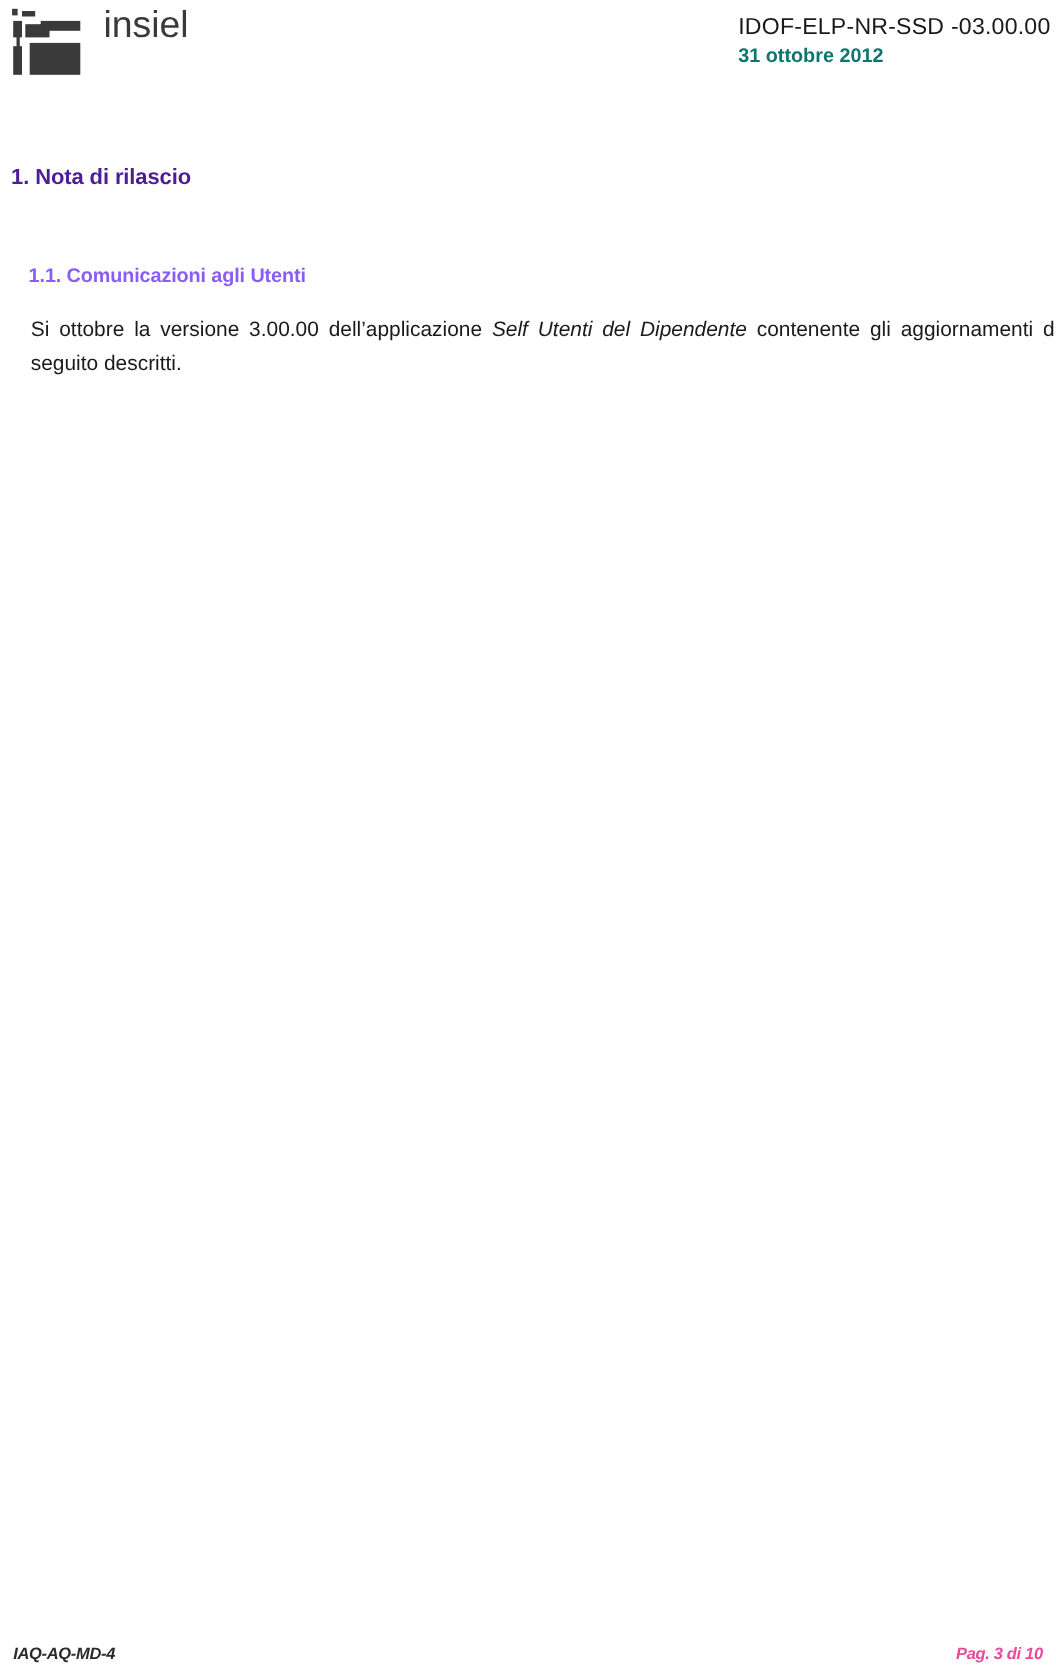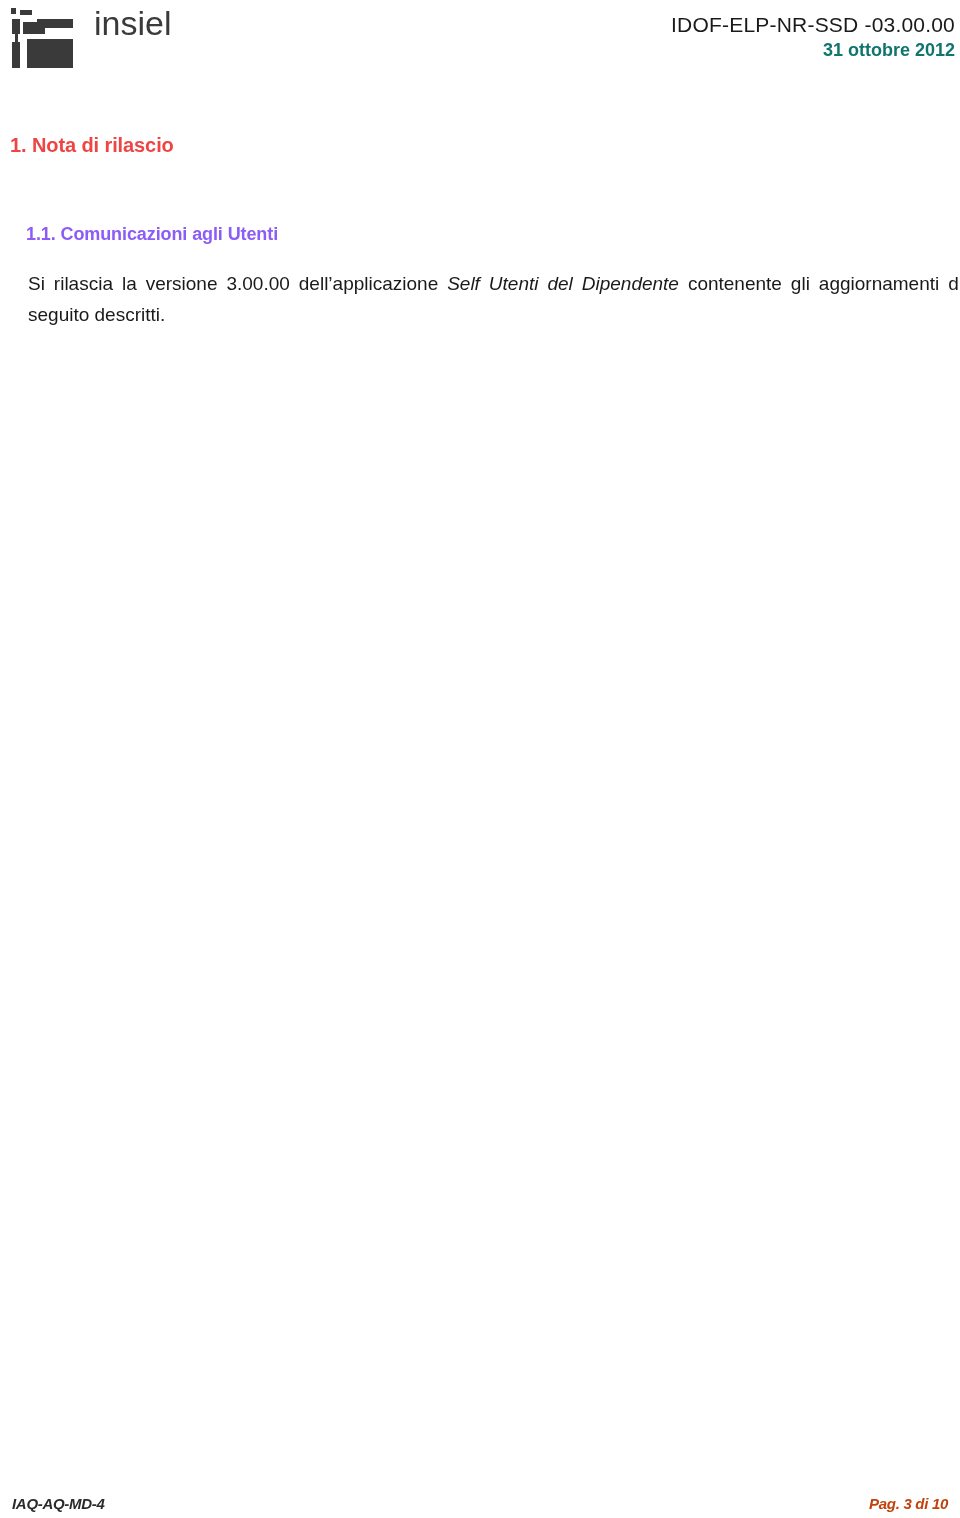--- a/index.html
+++ b/index.html
@@ -69,21 +69,20 @@
     color: #3a3a3a;
     letter-spacing: 0px;
     margin-left: 14px;
     margin-bottom: 1px;
   }
 
   .doc-ref {
     position: absolute;
     right: 5px;
     top: 12px;
-    text-align: right;
     font-family: "Liberation Sans", sans-serif;
   }
   .doc-ref .doc-code {
     font-size: 21px;
     line-height: 26px;
     color: #1a1a1a;
     letter-spacing: 0.2px;
     white-space: nowrap;
   }
   .doc-ref .doc-date {
@@ -99,22 +98,22 @@
     position: absolute;
     left: 0;
     top: 132px;
     width: 960px;
   }
 
   .h1 {
     font-size: 20px;
     line-height: 26px;
     font-weight: bold;
-    color: #ef4444;
-    margin: 0 0 0 10px;
+    color: #4c1d95;
+    margin: 16px 0 0 10px;
     letter-spacing: -0.1px;
   }
 
   .h2 {
     font-size: 18px;
     line-height: 24px;
     font-weight: bold;
     color: #8b5cf6;
     margin: 64px 0 0 26px;
     letter-spacing: -0.1px;
@@ -152,21 +151,21 @@
     letter-spacing: -0.3px;
     font-family: "Liberation Sans", sans-serif;
   }
   .footer .f-right {
     position: absolute;
     right: 12px;
     bottom: 0;
     font-size: 15px;
     font-style: italic;
     font-weight: bold;
-    color: #c2410c;
+    color: #ec4899;
     letter-spacing: -0.3px;
     font-family: "Liberation Sans", sans-serif;
   }
 </style>
 </head>
 <body>
 
 <div class="page">
 
   <div class="header">
@@ -191,21 +190,21 @@
     </div>
 
   </div>
 
   <div class="content">
 
     <h1 class="h1">1. Nota di rilascio</h1>
 
     <h2 class="h2">1.1. Comunicazioni agli Utenti</h2>
 
-    <p class="body-text"><span>Si rilascia la versione 3.00.00 dell’applicazione </span><span class="em">Self Utenti del Dipendente</span><span> contenente gli aggiornamenti di seguito descritti.</span></p>
+    <p class="body-text"><span>Si ottobre la versione 3.00.00 dell’applicazione </span><span class="em">Self Utenti del Dipendente</span><span> contenente gli aggiornamenti di seguito descritti.</span></p>
 
   </div>
 
   <div class="footer">
     <div class="f-left">IAQ-AQ-MD-4</div>
     <div class="f-right">Pag. 3 di 10</div>
   </div>
 
 </div>
 

